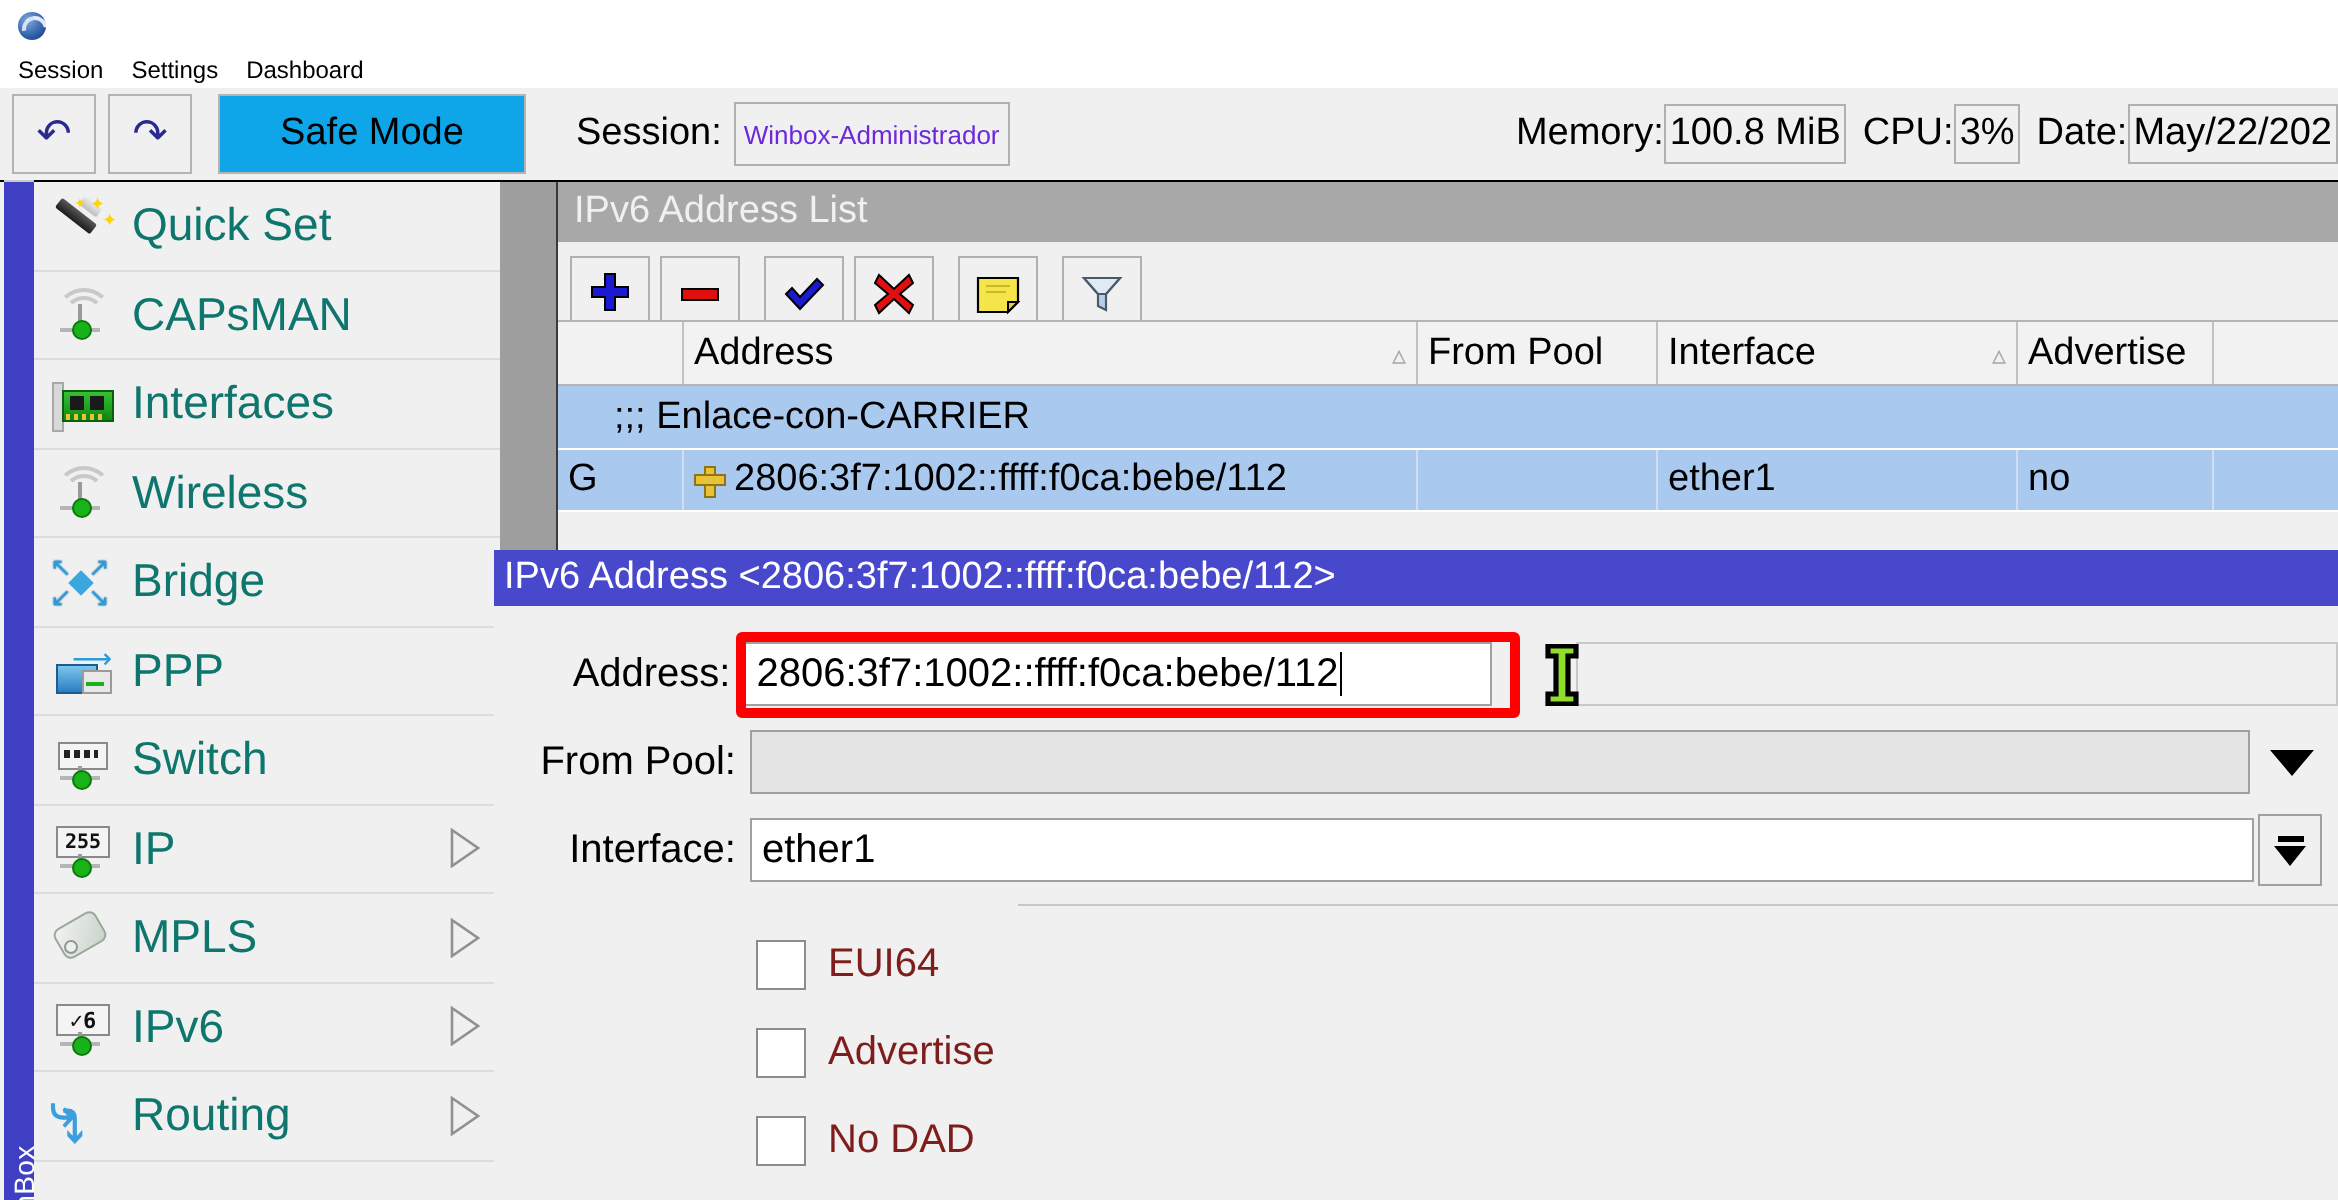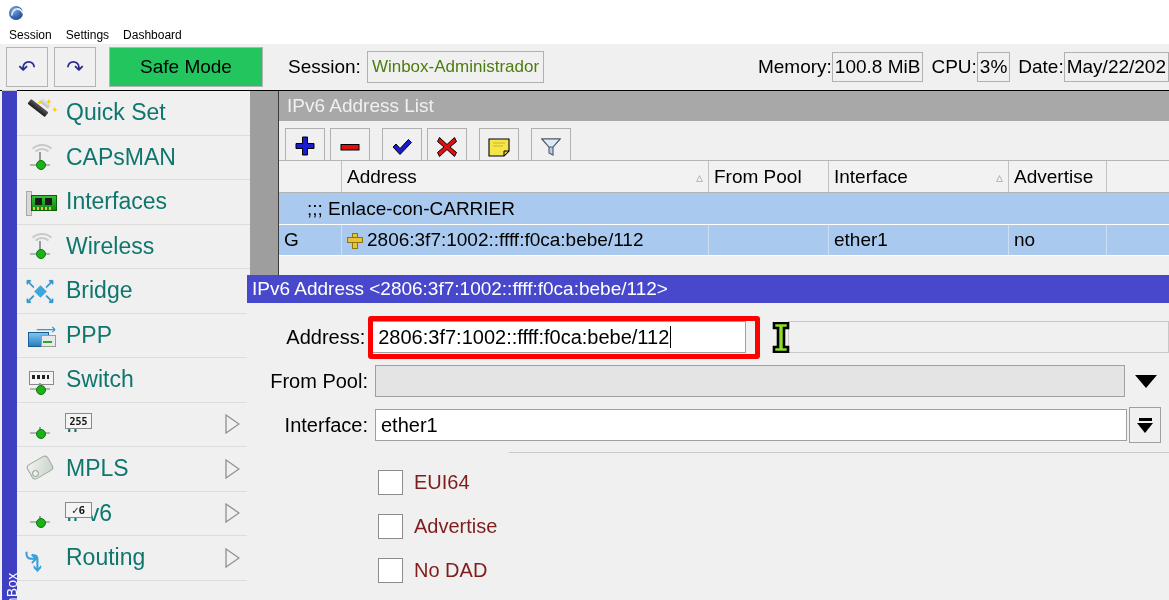--- a/index.html
+++ b/index.html
@@ -75,31 +75,31 @@
   .tb-btn {
     width: 40px; height: 38px; margin-left: 6px;
     background: #f0f0f0;
     border: 1px solid #b4b4b4;
     display: flex; align-items: center; justify-content: center;
     cursor: default;
   }
   .arrow-ico { color: #2b2b8f; font-size: 21px; line-height: 1; }
   .safemode {
     margin-left: 13px; height: 38px; min-width: 152px;
-    background: #22c55e; border: 1px solid #b4b4b4;
+    background: #0ea5e9; border: 1px solid #b4b4b4;
     display: flex; align-items: center; justify-content: center;
     font-size: 19px; color: #000; cursor: default;
   }
   .sess-label {
     margin-left: 25px; font-size: 19px; color: #000; white-space: nowrap;
   }
   .sess-box {
     height: 30px; border: 1px solid #b0b0b0; background: #f0f0f0;
     display: flex; align-items: center; padding: 0 4px;
-    font-size: 17px; color: #4d7c0f; white-space: nowrap;
+    font-size: 13px; color: #6d28d9; white-space: nowrap;
   }
   .tb-right {
     margin-left: auto; display: flex; align-items: center;
     padding-right: 0px; overflow: hidden; white-space: nowrap;
   }
   .tb-right .lbl { font-size: 19px; color: #000; margin-left: 8px; }
   .tb-right .val {
     height: 28px; border: 1px solid #b0b0b0; background: #f0f0f0;
     display: flex; align-items: center; padding: 0 2px;
     font-size: 19px; color: #000;
@@ -227,21 +227,20 @@
     background: radial-gradient(circle at 35% 30%,#8f8fe8,#2b2b9e);
   }
   .ico-mesh .ln { position: absolute; background: #5a5ac8; }
 
   .ico-255 .box {
     position: absolute; left: 5px; top: 4px; width: 25px; height: 14px;
     background: #f4f4f4; border: 1px solid #8a8a8a;
     font-size: 10px; font-weight: bold; color: #111;
     display: flex; align-items: center; justify-content: center;
     font-family: "DejaVu Sans Mono", monospace;
-    margin-left: 37px;
   }
   .ico-255 .mast { position: absolute; left: 16px; top: 18px; width: 2px; height: 6px; background: #9a9a9a; }
   .ico-255 .base { position: absolute; left: 7px; top: 23px; width: 20px; height: 2px; background: #b5b5b5; }
   .ico-255 .dot {
     position: absolute; left: 13px; top: 20px; width: 8px; height: 8px;
     border-radius: 50%; background: #19b319; border: 1px solid #0c780c;
   }
 
   .ico-tag .body {
     position: absolute; left: 5px; top: 5px; width: 22px; height: 15px;

